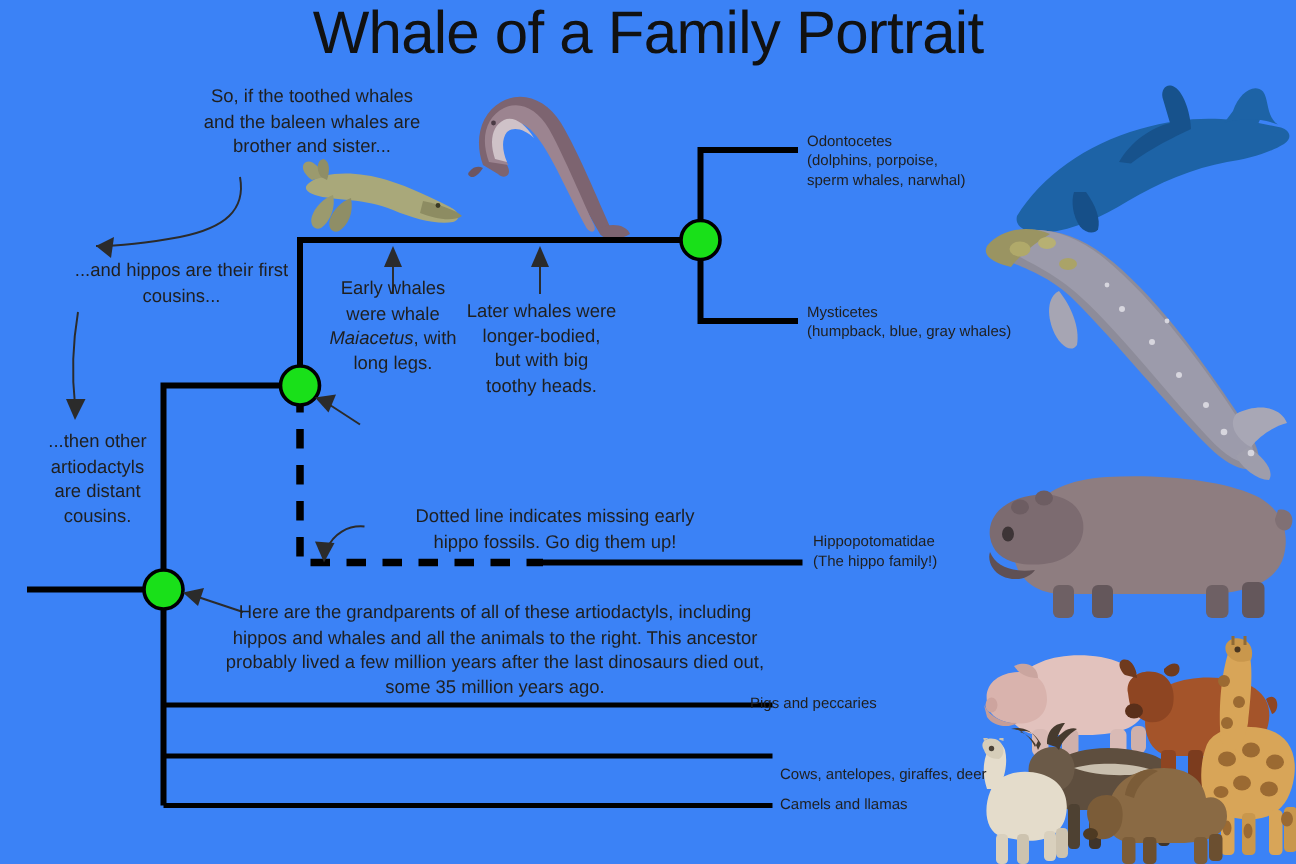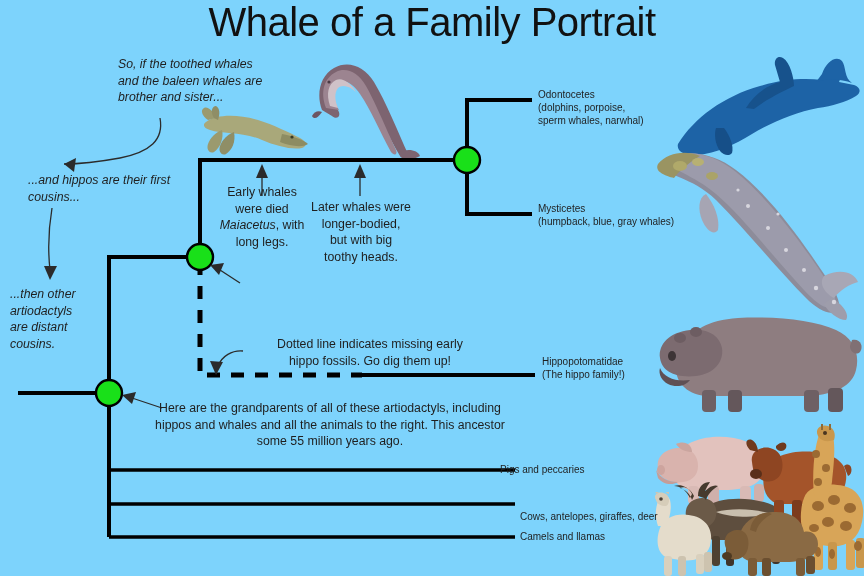--- a/index.html
+++ b/index.html
@@ -1,24 +1,24 @@
 <!DOCTYPE html>
 <html><head>
 <meta charset="utf-8">
 <style>
   html,body{margin:0;padding:0;background:#ffffff;}
   body{width:864px;height:576px;overflow:hidden;
        font-family:"Liberation Sans","DejaVu Sans",sans-serif;color:#1a1a1a;}
-  #stage{position:relative;width:864px;height:576px;background:#7dd3fc;}
+  #stage{position:relative;width:864px;height:576px;background:#3b82f6;}
   .abs{position:absolute;}
   #title{left:0;top:2px;width:864px;text-align:center;font-size:40px;
          font-weight:400;letter-spacing:-0.5px;color:#111;line-height:1.0;}
   .note{font-size:12.3px;line-height:1.36;color:#1f1f1f;}
   .note.c{text-align:center;}
-  .note.l{text-align:left;font-style:italic;}
+  .note.l{text-align:center;}
   .tiplabel{font-size:10px;line-height:1.30;color:#1f1f1f;text-align:left;}
   .ital{font-style:italic;}
   svg{position:absolute;left:0;top:0;}
   .node{fill:#19e019;stroke:#000;stroke-width:2.4;}
   .branch{stroke:#000;stroke-width:4;fill:none;stroke-linecap:butt;}
   .branch.thin{stroke-width:3.4;}
   .dashed{stroke:#000;stroke-width:5;fill:none;stroke-dasharray:13 11;}
   .ptr{stroke:#2b2b2b;stroke-width:1.3;fill:none;}
   .ptrhead{fill:#2b2b2b;}
   .animal{position:absolute;}
@@ -278,42 +278,43 @@
 
   <div class="abs note l" style="left:10px;top:286px;width:110px;">
     <div>...then other</div>
     <div>artiodactyls</div>
     <div>are distant</div>
     <div>cousins.</div>
   </div>
 
   <div class="abs note c" style="left:212px;top:184px;width:100px;">
     <div>Early whales</div>
-    <div>were died</div>
+    <div>were whale</div>
     <div><span class="ital">Maiacetus</span><span>, with</span></div>
     <div>long legs.</div>
   </div>
 
   <div class="abs note c" style="left:306px;top:199px;width:110px;">
     <div>Later whales were</div>
     <div>longer-bodied,</div>
     <div>but with big</div>
     <div>toothy heads.</div>
   </div>
 
 
   <div class="abs note c" style="left:228px;top:336px;width:284px;">
     <div>Dotted line indicates missing early</div>
     <div>hippo fossils. Go dig them up!</div>
   </div>
 
   <div class="abs note c" style="left:144px;top:400px;width:372px;">
     <div>Here are the grandparents of all of these artiodactyls, including</div>
     <div>hippos and whales and all the animals to the right. This ancestor</div>
-    <div>some 55 million years ago.</div>
+    <div>probably lived a few million years after the last dinosaurs died out,</div>
+    <div>some 35 million years ago.</div>
   </div>
 
   <div class="abs tiplabel" style="left:538px;top:88px;width:170px;">
     <div>Odontocetes</div>
     <div>(dolphins, porpoise,</div>
     <div>sperm whales, narwhal)</div>
   </div>
 
   <div class="abs tiplabel" style="left:538px;top:202px;width:186px;">
     <div>Mysticetes</div>

